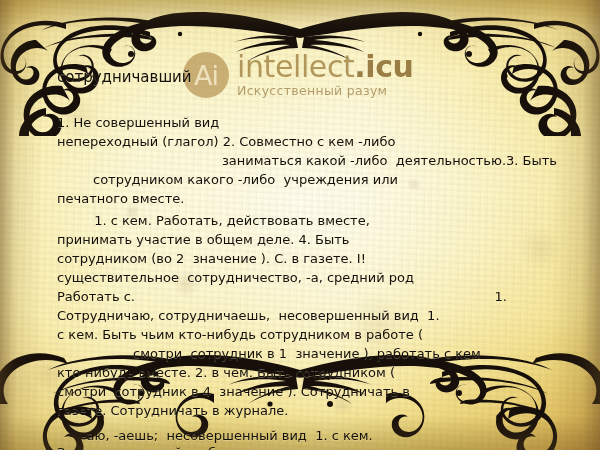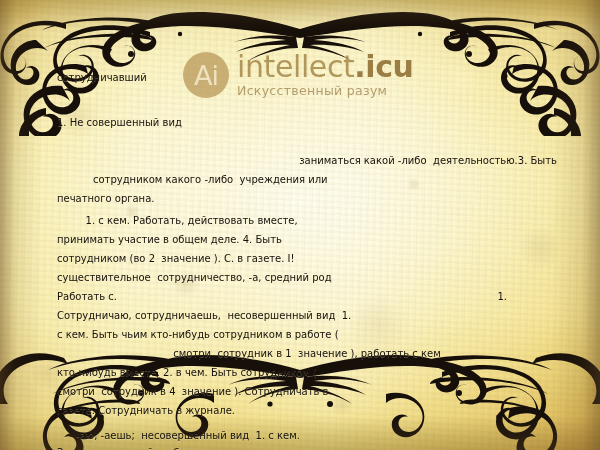--- a/index.html
+++ b/index.html
@@ -132,25 +132,25 @@
     height: 450px;
     color: #15100a;
     font-size: 14.6px;
     line-height: 19.3px;
   }
   .tline {
     position: absolute;
     left: 57px;
     width: 500px;
     white-space: pre;
-    font-size: 10px;
+    font-size: 13px;
     line-height: 19.3px;
     text-shadow: 0 1px 0 rgba(255,248,220,0.28);
   }
-  .tline.head { font-size: 10px; }
+  .tline.head { font-size: 15px; }
   .tline .rt {
     position: absolute;
     right: 50px;
   }
 </style>
 </head>
 <body>
 
 <div id="page">
 
@@ -241,23 +241,24 @@
       <div id="wm-title"><span>intellect</span><b>.icu</b></div>
       <div id="wm-sub">Искусственный  разум</div>
     </div>
   </div>
 
   <div id="vignette"></div>
 
   <div id="content">
       <div class="tline head" style="top: 68px;"><span>сотрудничавший</span></div>
       <div class="tline" style="top: 113px;"><span>1. Не совершенный вид</span></div>
+      <div class="tline" style="top: 132px;"><span>непереходный (глагол) 2. Совместно с кем -либо</span></div>
       <div class="tline" style="top: 151px; text-align: right;"><span>заниматься какой -либо  деятельностью.3. Быть</span></div>
       <div class="tline" style="top: 170px; margin-left: 36px;"><span>сотрудником какого -либо  учреждения или</span></div>
-      <div class="tline" style="top: 189px;"><span>печатного органа.</span></div>
+      <div class="tline" style="top: 189px;"><span>печатного вместе.</span></div>
       <div class="tline" style="top: 211px;"><span>         1. с кем. Работать, действовать вместе,</span></div>
       <div class="tline" style="top: 230px;"><span>принимать участие в общем деле. 4. Быть</span></div>
       <div class="tline" style="top: 249px;"><span>сотрудником (во 2  значение ). С. в газете. I!</span></div>
       <div class="tline" style="top: 268px;"><span>существительное  сотрудничество, -а, средний род</span></div>
       <div class="tline" style="top: 287px;"><span>Работать с.</span><span class="rt">1.</span></div>
       <div class="tline" style="top: 306px;"><span>Сотрудничаю, сотрудничаешь,  несовершенный вид  1.</span></div>
       <div class="tline" style="top: 325px;"><span>с кем. Быть чьим кто-нибудь сотрудником в работе (</span></div>
       <div class="tline" style="top: 344px; text-align: center;"><span>смотри  сотрудник в 1  значение ), работать с кем</span></div>
       <div class="tline" style="top: 363px;"><span>кто-нибудь вместе. 2. в чем. Быть сотрудником (</span></div>
       <div class="tline" style="top: 382px;"><span>смотри  сотрудник в 4  значение ). Сотрудничать в</span></div>

